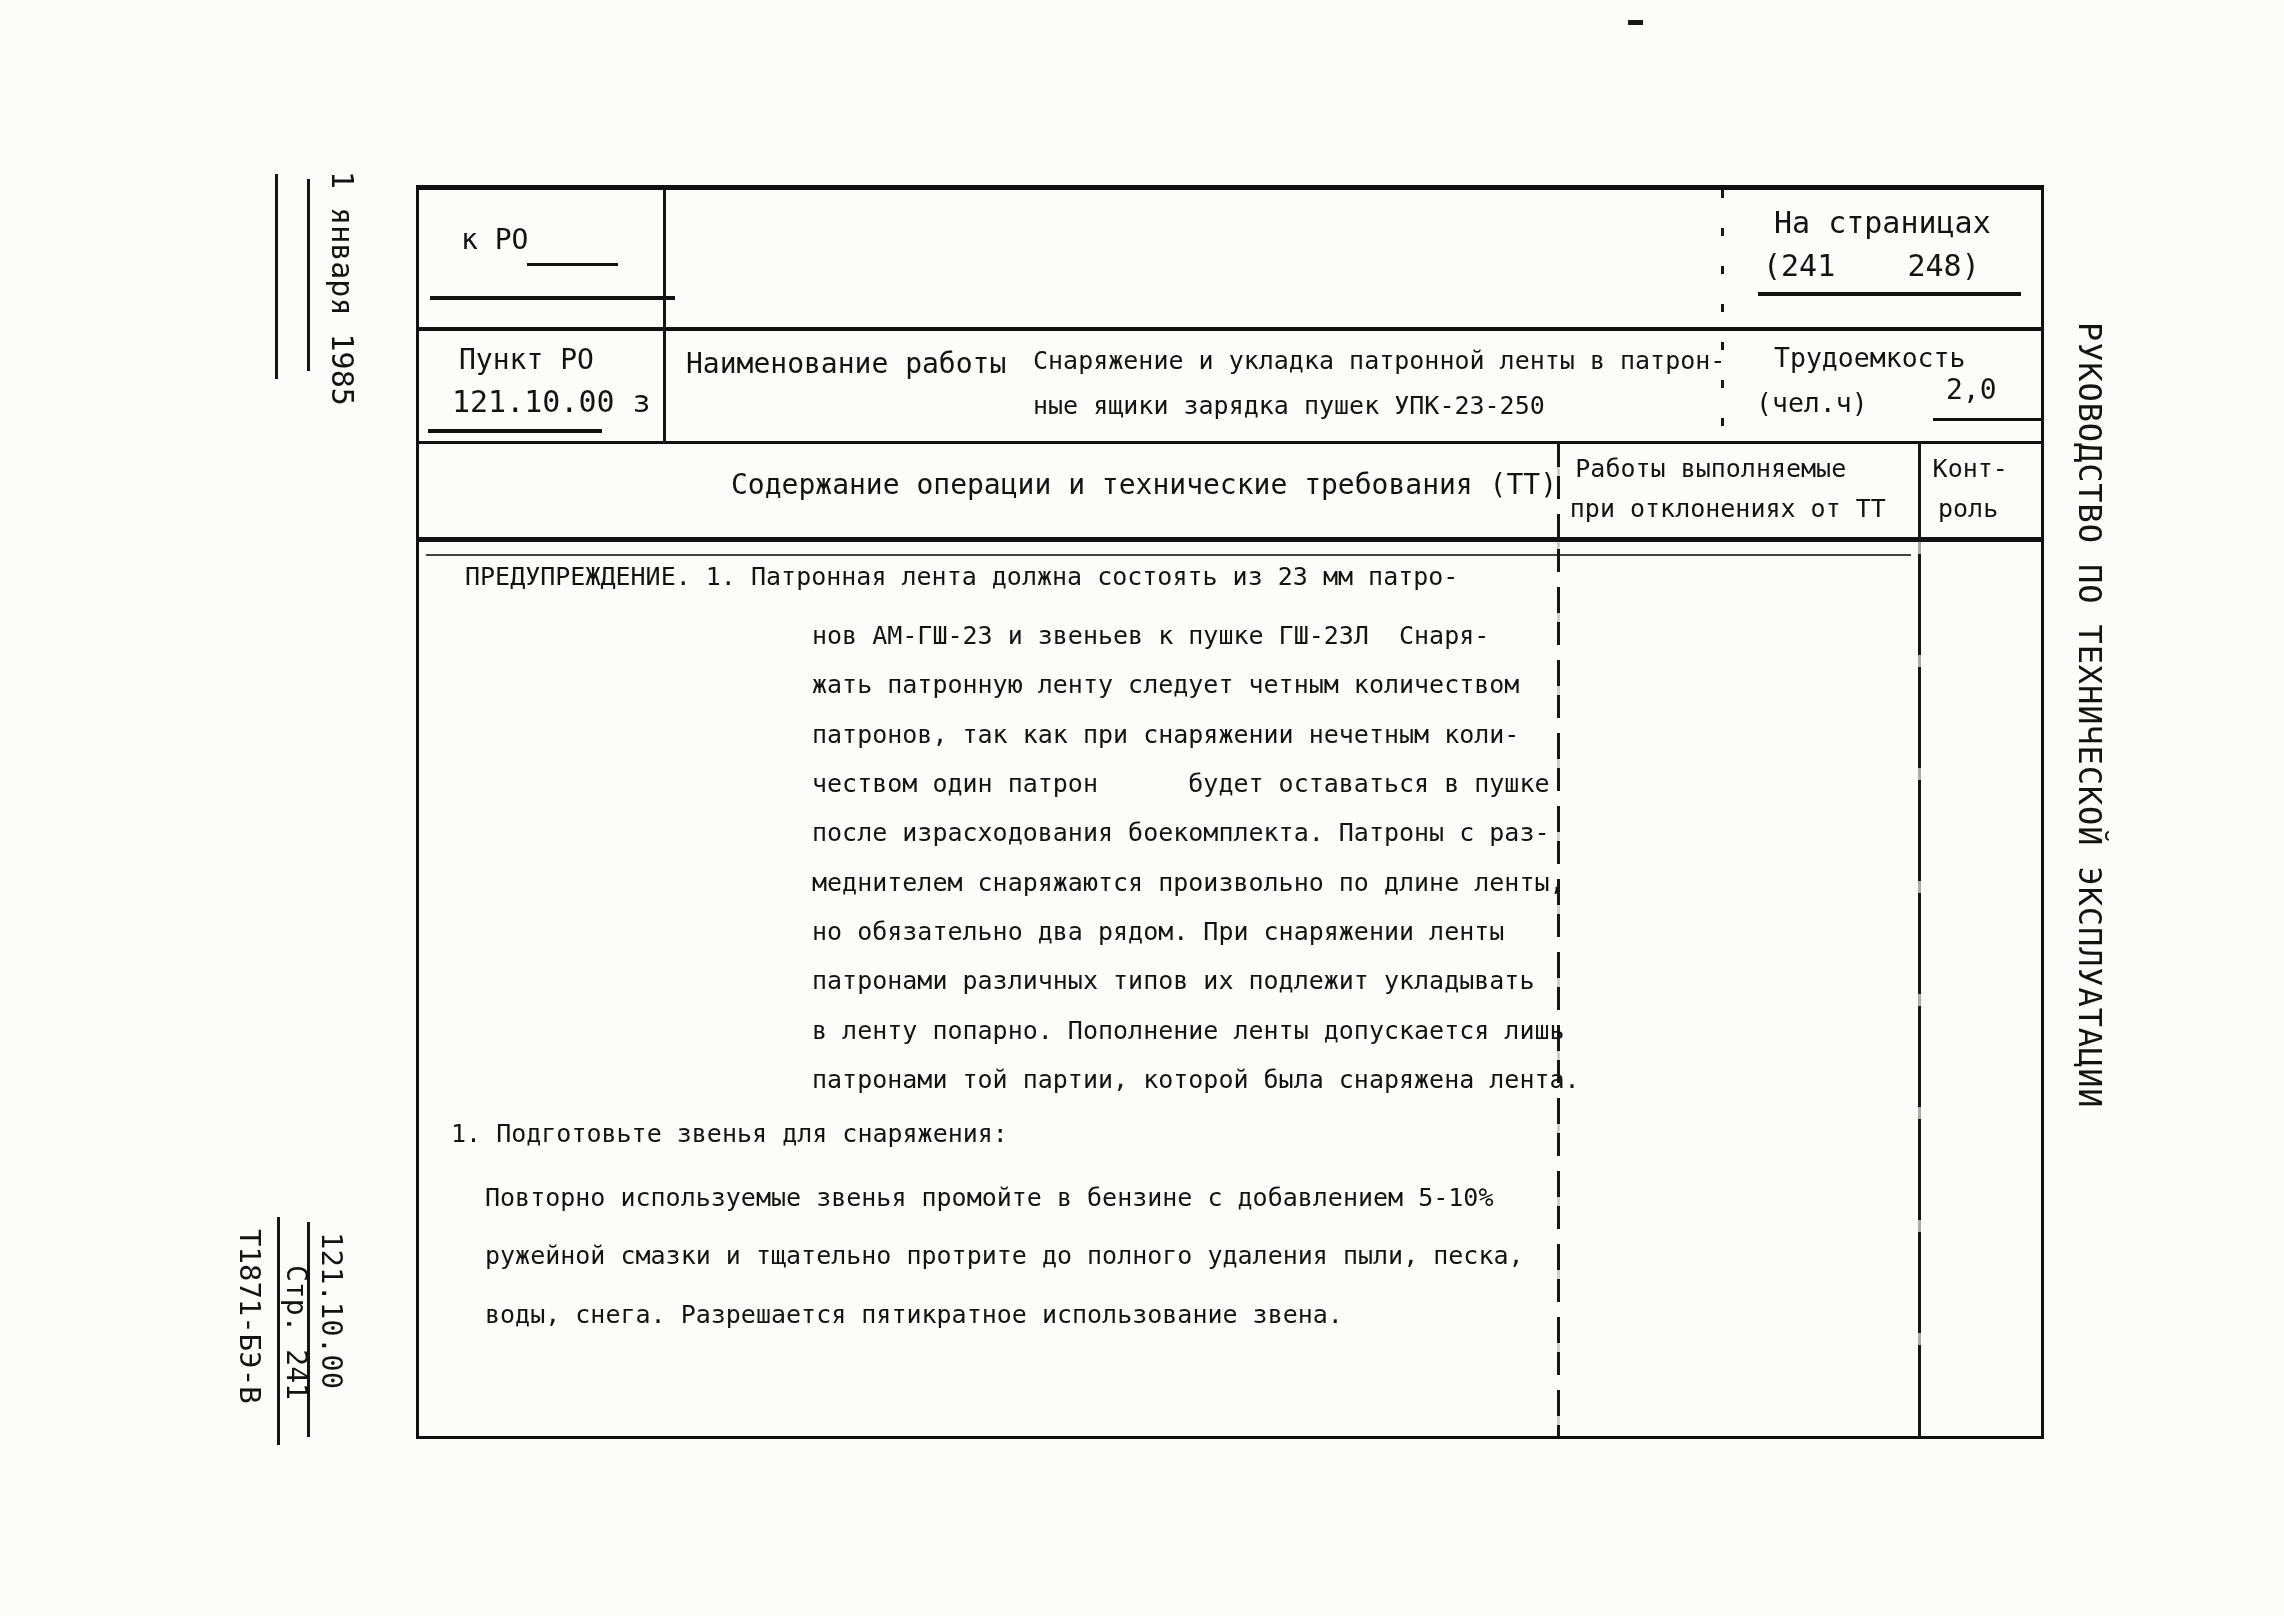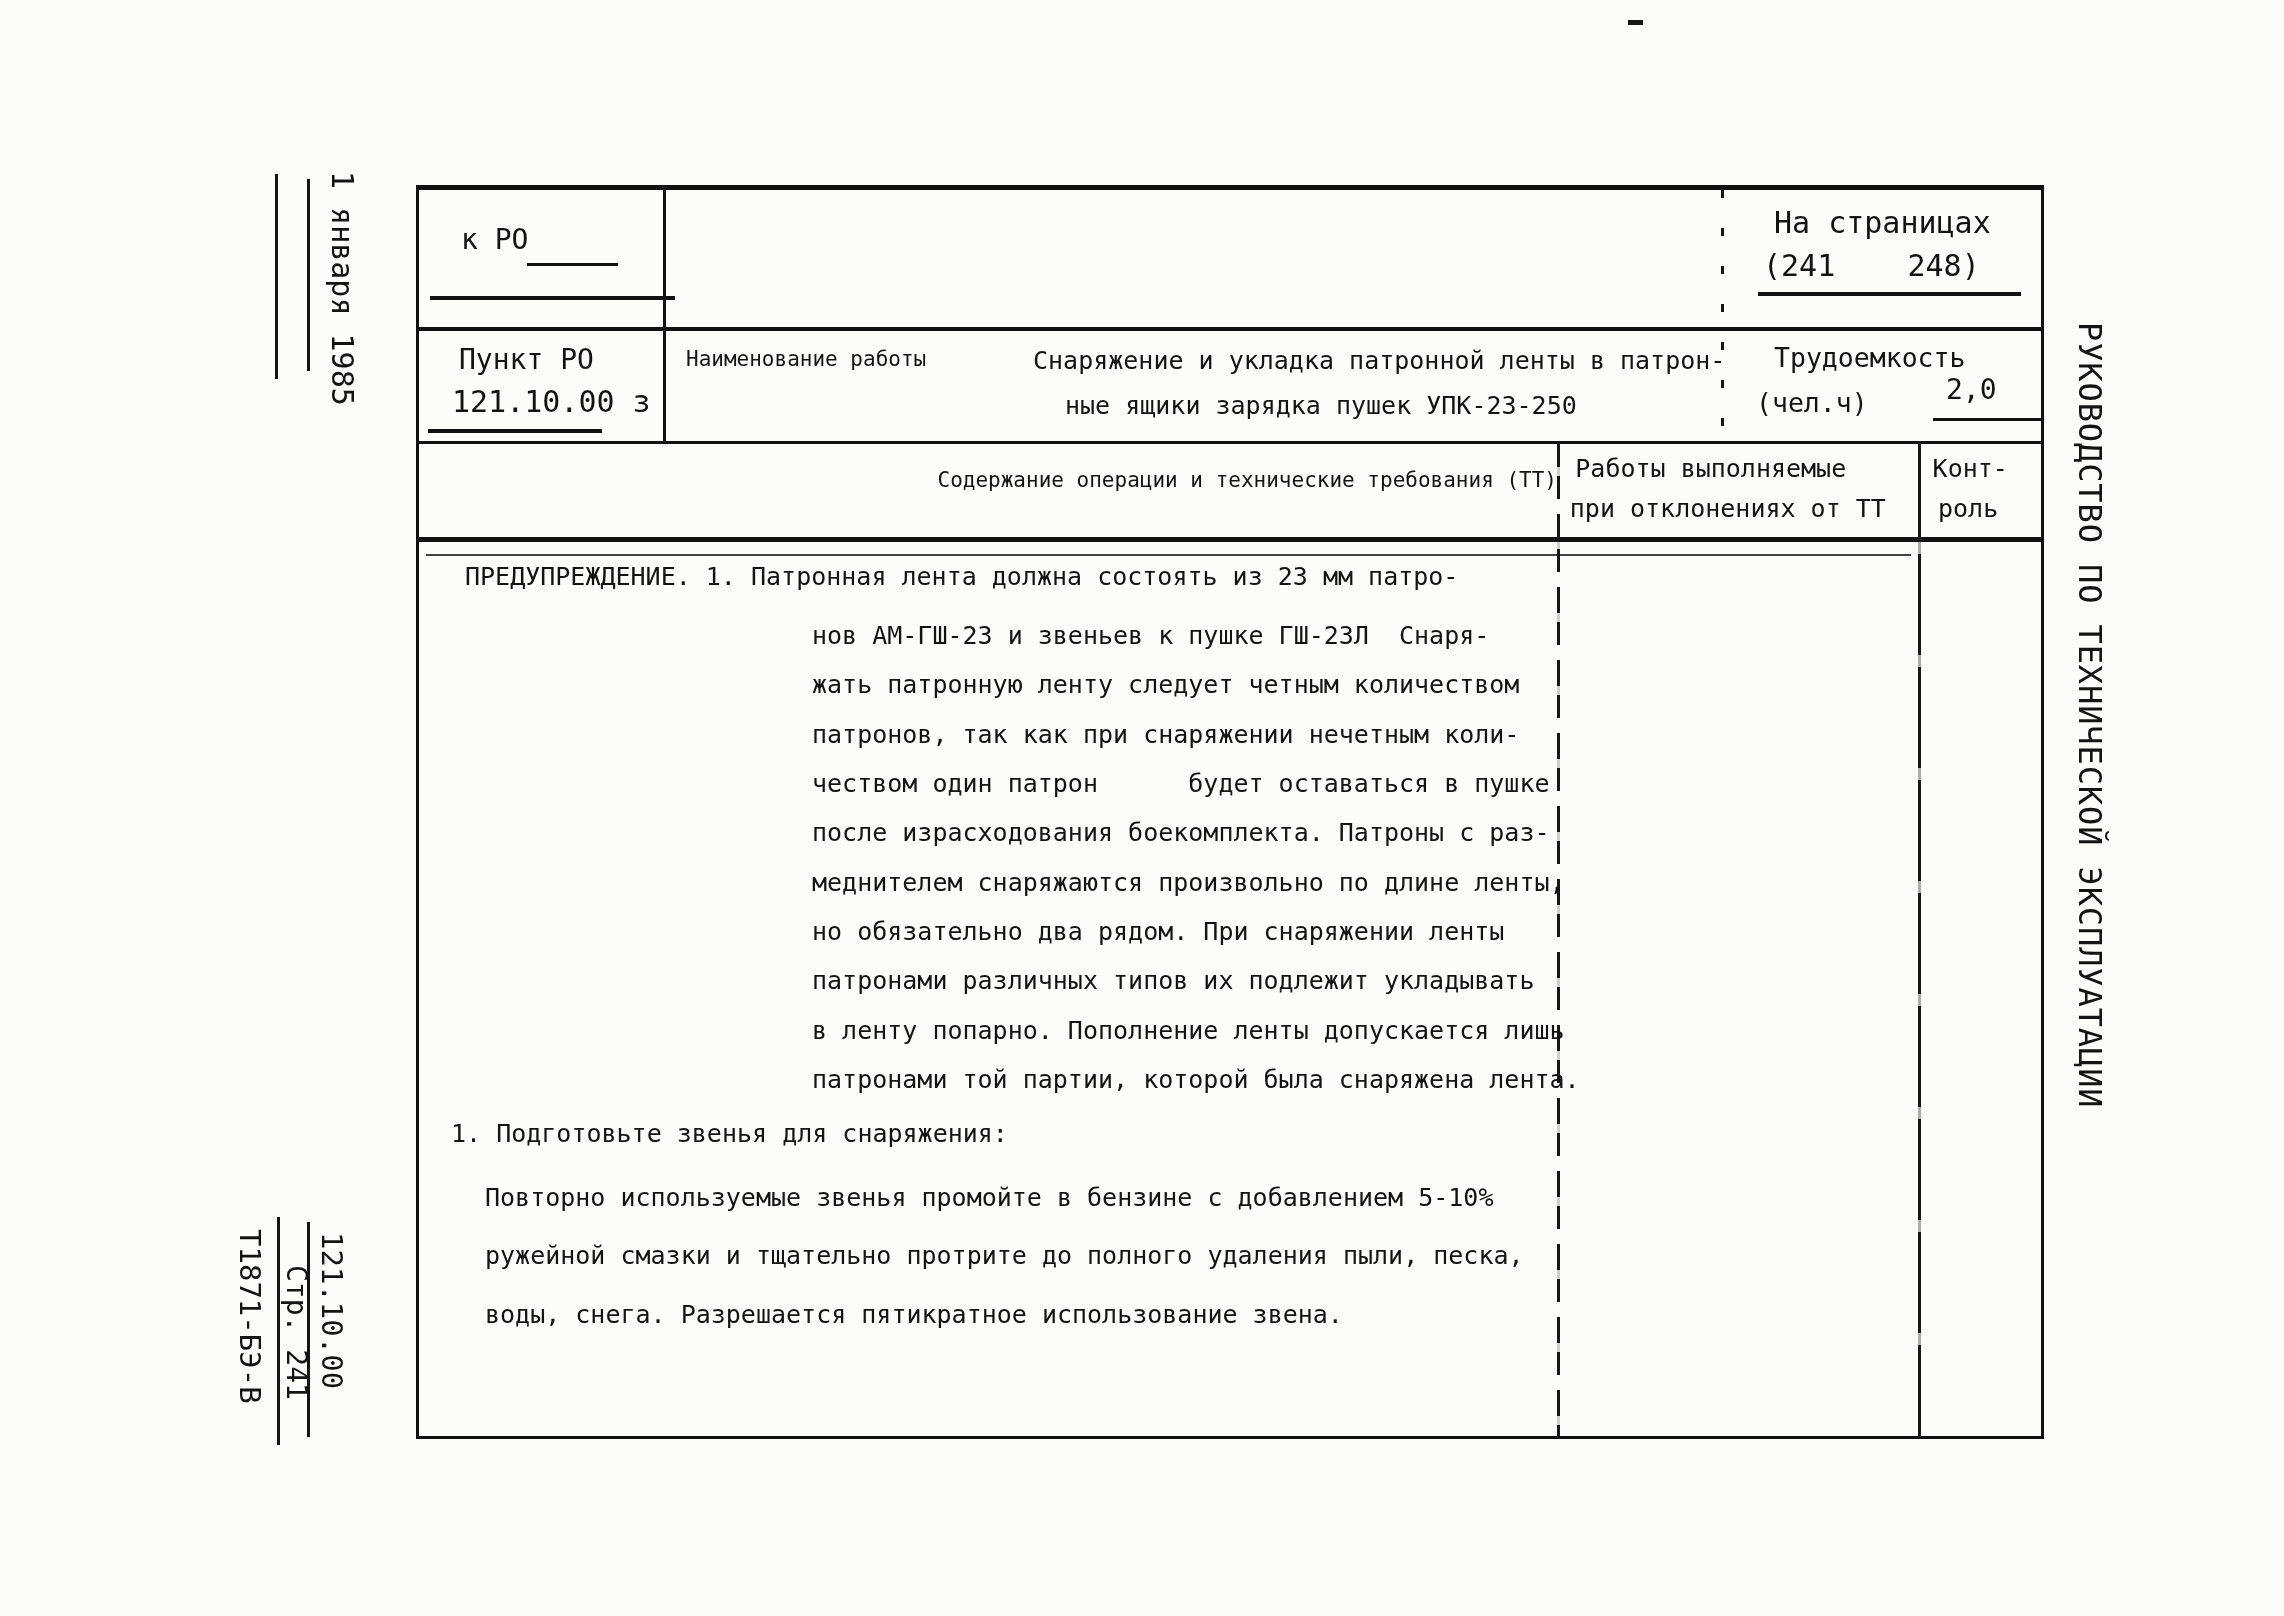--- a/index.html
+++ b/index.html
@@ -30,21 +30,21 @@
   .vdash-body{position:absolute;width:2.7px;
     background:repeating-linear-gradient(180deg,#161616 0 25.6px,rgba(22,22,22,.2) 25.6px 35px,#161616 35px 58px,transparent 58px 73px);}
   .vline-body{position:absolute;width:2.7px;
     background:repeating-linear-gradient(180deg,#161616 0 101px,rgba(22,22,22,.35) 101px 113px);}
   .card-title{
     font-size:28px;letter-spacing:13.7px;color:#1c1c1c;opacity:.82;
     -webkit-mask-image:repeating-linear-gradient(90deg,#000 0 20px,rgba(0,0,0,.12) 20px 32px,#000 32px 52px,rgba(0,0,0,.45) 52px 64px);
     mask-image:repeating-linear-gradient(90deg,#000 0 20px,rgba(0,0,0,.12) 20px 32px,#000 32px 52px,rgba(0,0,0,.45) 52px 64px);
   }
   .bl{position:absolute;font-size:25px;white-space:pre;color:#131313;}
-  .hdr28{font-size:21px;}
+  .hdr28{font-size:28px;}
   .hdr27{font-size:25px;}
   .fs29{font-size:26.5px;}
   .fs31{font-size:28px;}
   .fs32{font-size:29px;}
   .fs33{font-size:30px;}
   .fs35{font-size:32px;letter-spacing:0.9px;}
 </style>
 </head>
 <body>
 
@@ -101,21 +101,21 @@
 
     <div class="cell" style="left:0;top:137px;width:244px;height:114px;">
       <span class="abs mono fs31" style="left:40px;top:16.4px;">Пункт РО</span>
       <span class="abs mono fs33" style="left:33px;top:57px;">121.10.00 з</span>
       <div class="hl" style="left:9.1px;top:102px;width:174px;height:3.7px;"></div>
     </div>
 
     <div class="cell" style="left:244px;top:137px;width:1058px;height:114px;">
       <span class="abs mono hdr28" style="left:23px;top:20px;">Наименование работы</span>
       <span class="abs mono hdr27 pre" style="left:370px;top:19px;">Снаряжение и укладка патронной ленты в патрон-</span>
-      <span class="abs mono hdr27 pre" style="left:370px;top:64px;margin-left:32px;">ные ящики зарядка пушек УПК-23-250</span>
+      <span class="abs mono hdr27 pre" style="left:370px;top:64px;">ные ящики зарядка пушек УПК-23-250</span>
     </div>
 
     <div class="cell" style="left:1302px;top:137px;width:326px;height:112px;">
       <span class="abs mono fs29" style="left:53px;top:14.6px;">Трудоемкость</span>
       <span class="abs mono fs29" style="left:35px;top:60px;">(чел.ч)</span>
       <span class="abs mono fs31" style="left:225px;top:46px;">2,0</span>
       <div class="hl" style="left:212px;top:91px;width:111px;height:2.7px;"></div>
     </div>
 
     <div class="cell" style="left:0;top:251px;width:1138px;height:84px;text-align:right;">

